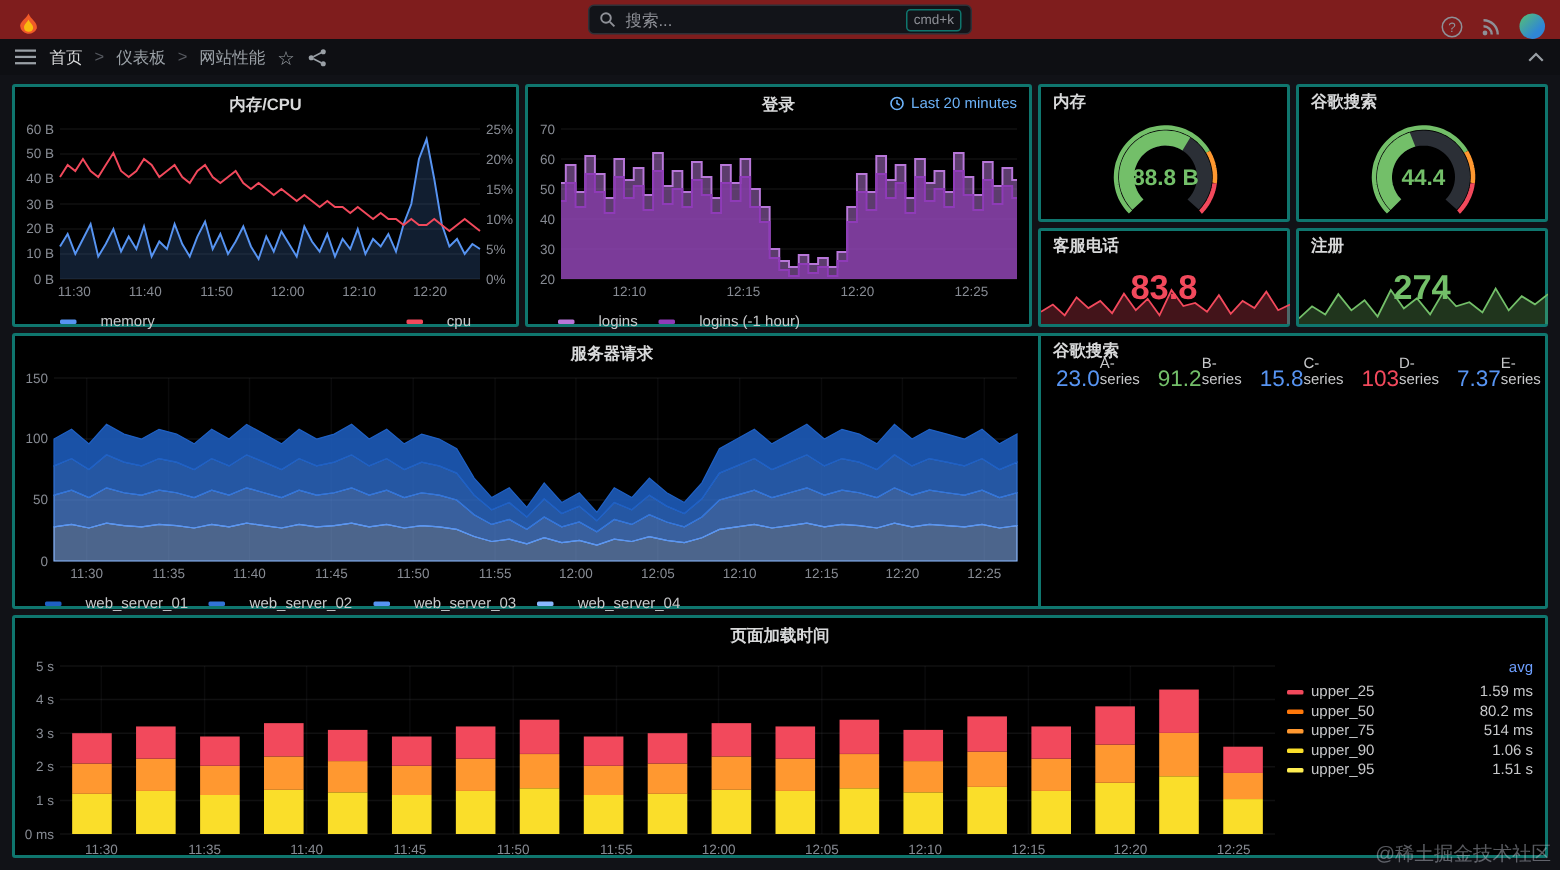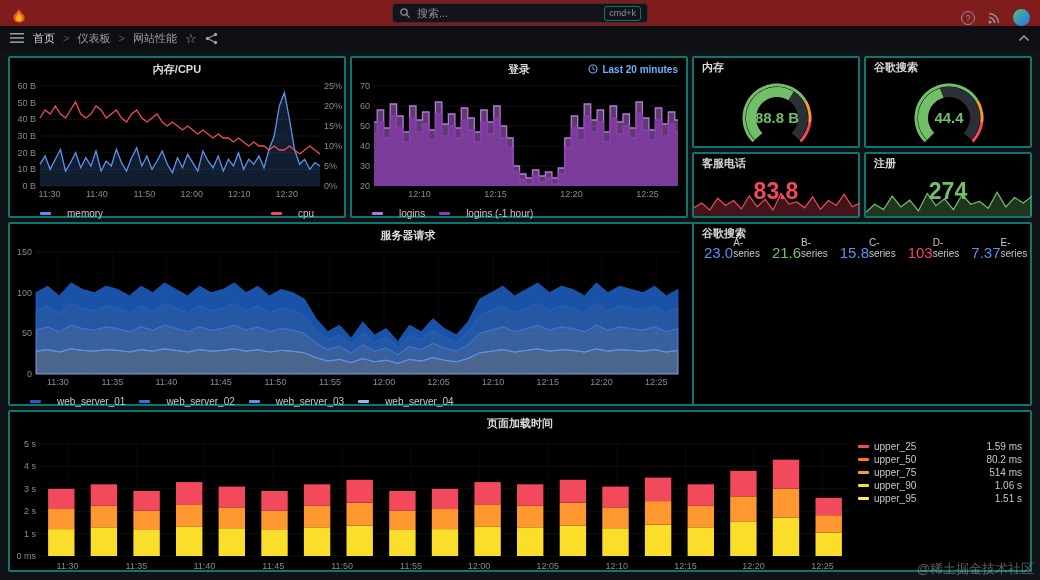--- a/index.html
+++ b/index.html
@@ -14,21 +14,21 @@
   .navbar{position:absolute;left:0;top:26px;width:100%;height:24px;background:#0e0f13;display:flex;align-items:center;gap:8px;padding:0 10px;font-size:11px;z-index:5}
   .bc-home{color:#d8d9da;cursor:pointer}
   .bc-sep{color:#55585f}
   .bc-item{color:#9aa0a6;cursor:pointer}
   .staricon{color:#9aa0a6;font-size:13px;cursor:pointer}
   .navright{margin-left:auto;cursor:pointer;display:flex;align-items:center}
   .panel{position:absolute;background:#000000;border:2px solid #0f766e;border-radius:2px}
   .ptitle{height:22px;display:flex;align-items:center;justify-content:center;font-size:11px;font-weight:600;color:#d8d9da;position:relative;cursor:pointer}
   .ptitle.sm{height:18px}
   .ptitle.left{justify-content:flex-start;padding-left:8px}
-  .timeover{position:absolute;right:8px;top:0;height:22px;display:flex;align-items:center;gap:4px;color:#6cb2f8;font-size:10px;font-weight:700}
+  .timeover{position:absolute;right:8px;top:0;height:22px;display:flex;align-items:center;gap:4px;color:#6cb2f8;font-size:10px;font-weight:400}
   .legend{display:flex;align-items:center;height:18px;font-size:10px;color:#c7c8ca;gap:14px;padding-left:20px}
   .legend.spread{justify-content:space-between;padding:0 30px}
   .lg-item{display:flex;align-items:center;gap:16px;cursor:pointer}
   .sw{width:11px;height:3px;border-radius:1px;display:inline-block}
   .statbody{position:relative;height:44px}
   .statnum{position:absolute;left:0;right:0;top:0;bottom:6px;display:flex;align-items:center;justify-content:center;font-size:23px;font-weight:600;z-index:2}
   .statspark{position:absolute;bottom:0;left:0}
   .bg-wrap{display:flex;gap:12px;padding:2px 10px 4px;height:160px}
   .bg-col{flex:1;display:flex;flex-direction:row;cursor:pointer}
   .bg-val{height:20px;text-align:center;font-size:15px}
@@ -300,21 +300,21 @@
       <div class="ptitle sm left">谷歌搜索</div>
       <div class="bg-wrap" id="bg-cols">
           <div class="bg-col">
             <div class="bg-val" style="color: rgb(87, 148, 242);">23.0</div>
             <div class="bg-track">
               <div class="bg-fill" style="height: 22.3%; background: rgba(87, 148, 242, 0.43); border-top: 2px solid rgb(87, 148, 242);"></div>
             </div>
             <div class="bg-label">A-series</div>
           </div>
           <div class="bg-col">
-            <div class="bg-val" style="color: rgb(115, 191, 105);">21.6</div>
+            <div class="bg-val" style="color: rgb(115, 191, 105);">91.2</div>
             <div class="bg-track">
               <div class="bg-fill" style="height: 48.6%; background: rgba(115, 191, 105, 0.43); border-top: 2px solid rgb(115, 191, 105);"></div>
             </div>
             <div class="bg-label">B-series</div>
           </div>
           <div class="bg-col">
             <div class="bg-val" style="color: rgb(87, 148, 242);">15.8</div>
             <div class="bg-track">
               <div class="bg-fill" style="height: 15.3%; background: rgba(87, 148, 242, 0.43); border-top: 2px solid rgb(87, 148, 242);"></div>
             </div>
@@ -429,20 +429,21 @@
             <rect x="720.2" y="62.4" width="26.4" height="25.5" fill="#FF9830"></rect>
             <rect x="720.2" y="36.9" width="26.4" height="25.5" fill="#F2495C"></rect>
             <rect x="762.8" y="83.5" width="26.4" height="38.5" fill="#FADE2A"></rect>
             <rect x="762.8" y="54.6" width="26.4" height="28.9" fill="#FF9830"></rect>
             <rect x="762.8" y="25.7" width="26.4" height="28.9" fill="#F2495C"></rect>
             <rect x="805.5" y="98.7" width="26.4" height="23.3" fill="#FADE2A"></rect>
             <rect x="805.5" y="81.2" width="26.4" height="17.5" fill="#FF9830"></rect>
             <rect x="805.5" y="63.8" width="26.4" height="17.5" fill="#F2495C"></rect>
           </svg>
         <div class="lt-legend">
+          <div class="lt-head">avg</div>
           <div id="lt-rows">
               <div class="lt-row">
                 <span class="sw" style="background: rgb(242, 73, 92);"></span>
                 <span class="lab">upper_25</span>
                 <span class="val">1.59 ms</span>
               </div>
               <div class="lt-row">
                 <span class="sw" style="background: rgb(255, 120, 10);"></span>
                 <span class="lab">upper_50</span>
                 <span class="val">80.2 ms</span>

